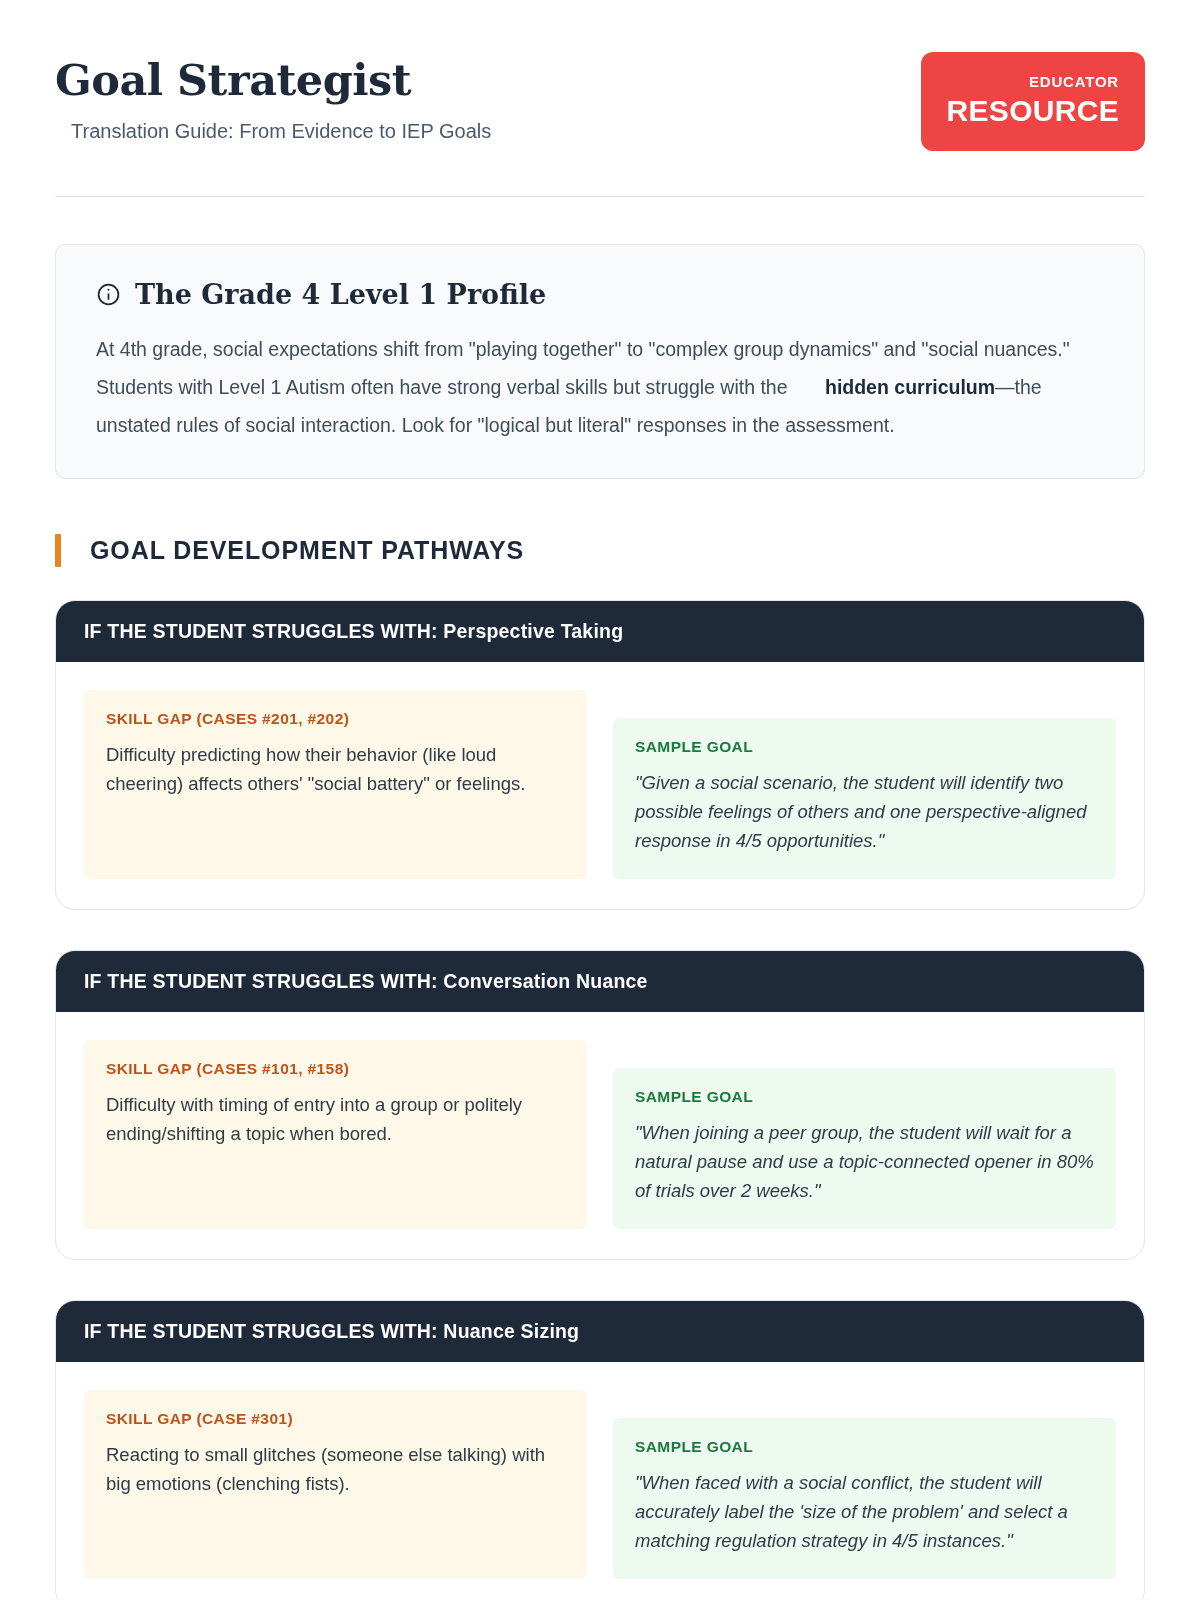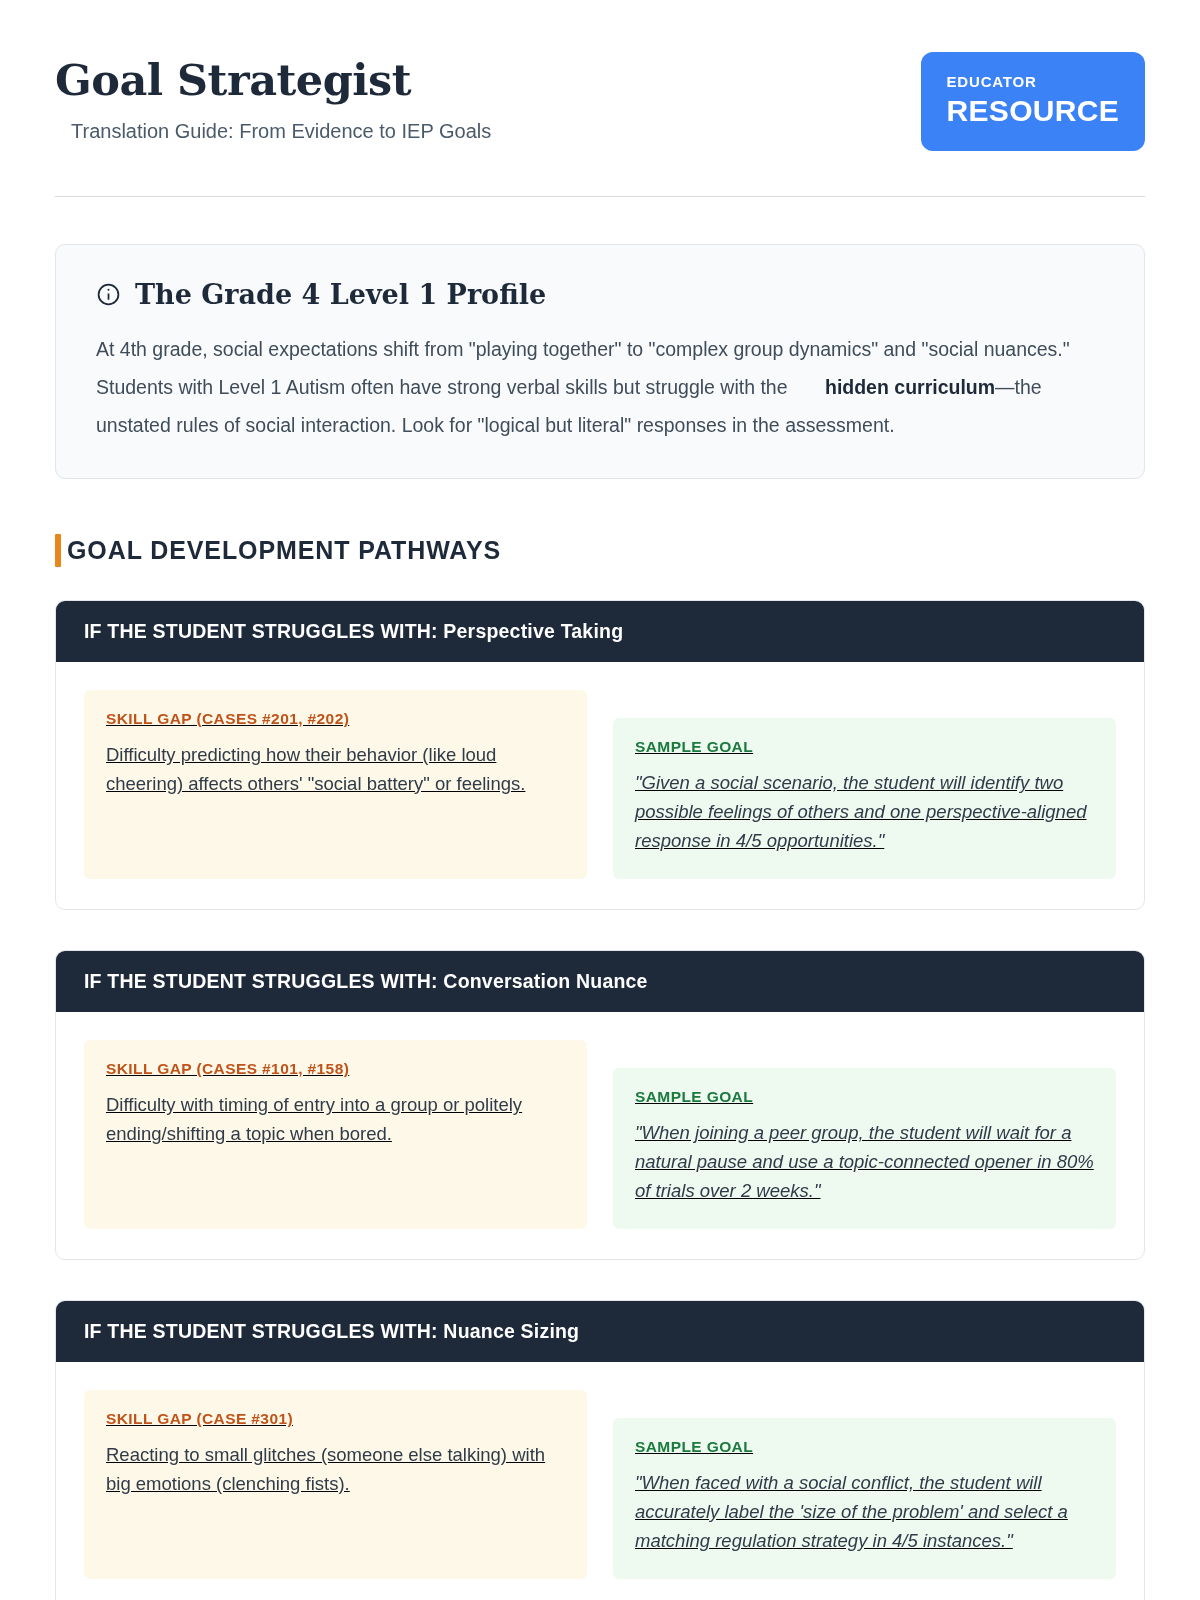--- a/index.html
+++ b/index.html
@@ -33,25 +33,25 @@
     margin: 0 0 14px 0;
     line-height: 1.05;
   }
   .subtitle {
     font-size: 20px;
     color: #4a5a6a;
     margin: 16px;
     line-height: 1.2;
   }
   .badge {
-    background: #3b82f6;
+    background: #ef4444;
     color: #ffffff;
     border-radius: 12px;
     padding: 20px 26px 22px 26px;
-    text-align: left;
+    text-align: right;
     min-width: 205px;
   }
   .badge-top {
     font-size: 15px;
     font-weight: bold;
     letter-spacing: 0.8px;
     line-height: 1.3;
   }
   .badge-main {
     font-size: 30px;
@@ -94,40 +94,40 @@
     font-size: 19.5px;
     line-height: 1.95;
     color: #3f4c5a;
   }
   .callout-body b { color: #1e2a3a; font-weight: bold; margin-left: 32px; }
 
   
   .section-head {
     display: flex;
     align-items: center;
-    gap: 6px;
+    gap: 29px;
     margin: 55px 0 33px 0;
   }
   .section-bar {
     width: 6px;
     height: 33px;
     background: #e8861e;
     border-radius: 1px;
   }
   .section-title {
     font-size: 25px;
     font-weight: bold;
     letter-spacing: 0.9px;
     color: #1e2a3a;
   }
 
   
   .card {
     border: 1px solid #e2e6ea;
-    border-radius: 10px;
+    border-radius: 20px;
     overflow: hidden;
     margin-bottom: 40px;
     background: #ffffff;
   }
   .card-header {
     background: #1e2a3a;
     color: #ffffff;
     padding: 19px 28px;
     font-size: 19.5px;
     font-weight: bold;
@@ -136,21 +136,20 @@
   .card-header .lead { font-weight: bold; }
   .card-body {
     display: flex;
     gap: 26px;
     padding: 28px 28px 30px 28px;
   }
   .panel {
     flex: 1 1 0;
     border-radius: 6px;
     padding: 20px 22px 24px 22px;
-    text-decoration: underline;
   }
   .panel-gap { background: #fdf8e7; }
   .panel-goal { background: #eefaf0; margin-top: 28px; }
   .panel-label {
     font-size: 15.5px;
     font-weight: bold;
     letter-spacing: 0.4px;
     margin-bottom: 13px;
   }
   .panel-gap .panel-label { color: #c0531a; }

